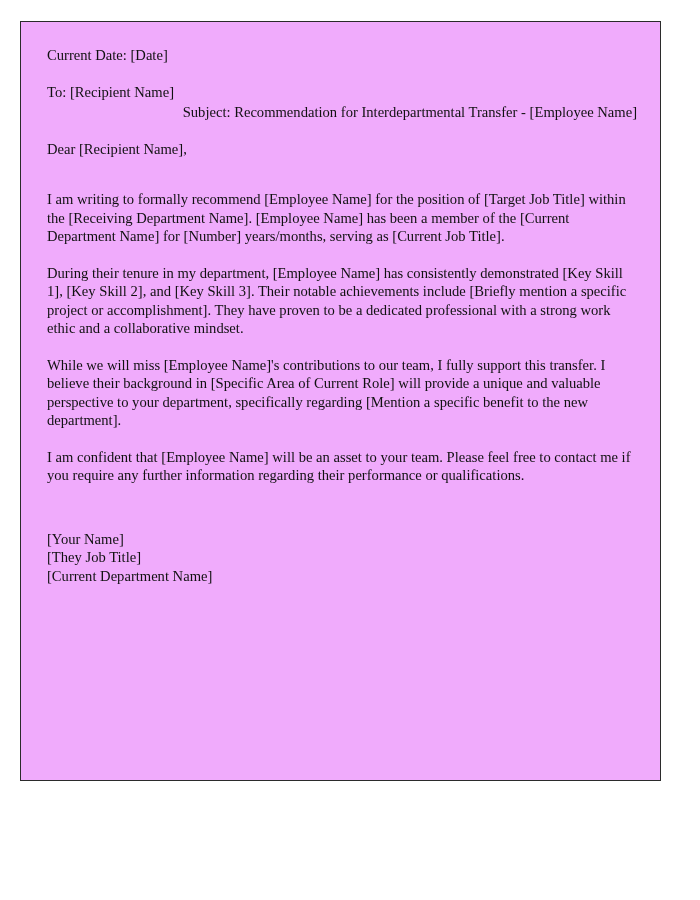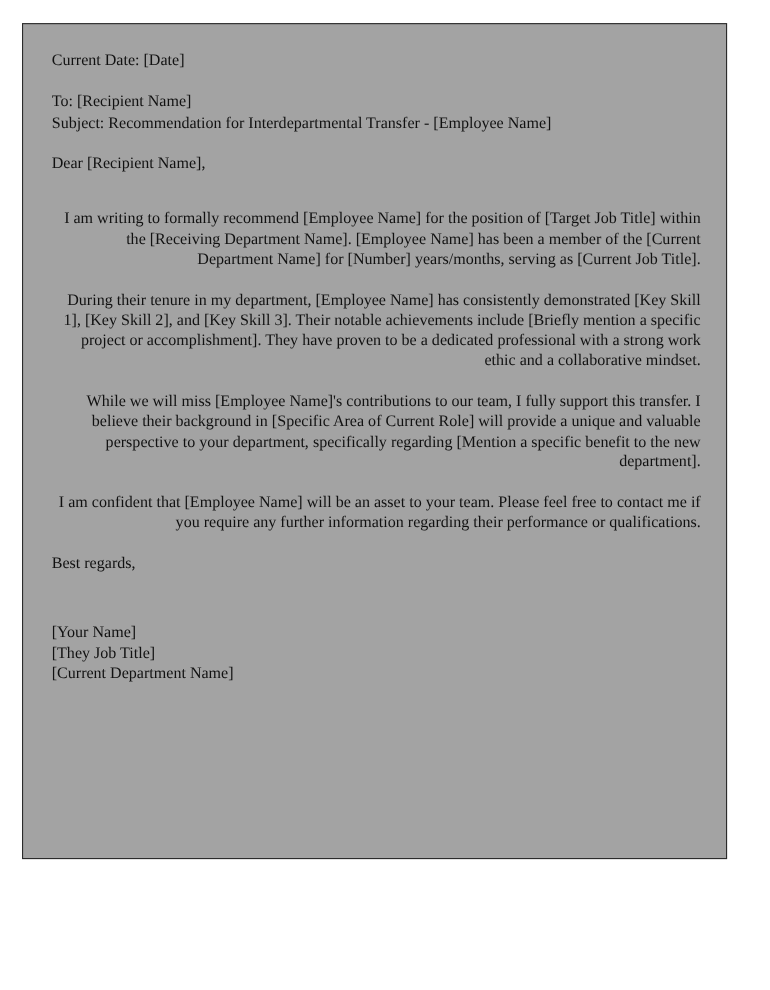--- a/index.html
+++ b/index.html
@@ -15,21 +15,21 @@
     overflow: hidden;
   }
 
   .page-sheet {
     position: absolute;
     left: 20px;
     top: 21px;
     width: 641px;
     height: 760px;
     border: 1.6px solid #2b2b2b;
-    background: #a3a3a3;
+    background: #f0abfc;
     box-sizing: border-box;
   }
 
   .letter-body {
     position: absolute;
     left: 26px;
     top: 24px;
     width: 590px;
   }
 
@@ -54,29 +54,29 @@
   .block-date {
     margin-bottom: 18px;
   }
 
   .block-address {
     margin-bottom: 2px;
   }
 
   .block-subject {
     margin-bottom: 18px;
+    text-align: right;
   }
 
   .block-salutation {
     margin-bottom: 32px;
   }
 
   .block-para {
     margin-bottom: 18px;
-    text-align: right;
   }
 
   .block-closing {
     margin-bottom: 18px;
   }
 
   .block-signature {
     margin-bottom: 0;
   }
 </style>
@@ -97,21 +97,20 @@
     <div class="letter-block block-salutation">Dear [Recipient Name],</div>
 
     <div class="letter-block block-para">I am writing to formally recommend [Employee Name] for the position of [Target Job Title] within the [Receiving Department Name]. [Employee Name] has been a member of the [Current Department Name] for [Number] years/months, serving as [Current Job Title].</div>
 
     <div class="letter-block block-para">During their tenure in my department, [Employee Name] has consistently demonstrated [Key Skill 1], [Key Skill 2], and [Key Skill 3]. Their notable achievements include [Briefly mention a specific project or accomplishment]. They have proven to be a dedicated professional with a strong work ethic and a collaborative mindset.</div>
 
     <div class="letter-block block-para">While we will miss [Employee Name]'s contributions to our team, I fully support this transfer. I believe their background in [Specific Area of Current Role] will provide a unique and valuable perspective to your department, specifically regarding [Mention a specific benefit to the new department].</div>
 
     <div class="letter-block block-para">I am confident that [Employee Name] will be an asset to your team. Please feel free to contact me if you require any further information regarding their performance or qualifications.</div>
 
-    <div class="letter-block block-closing">Best regards,</div>
 
     <div class="letter-block block-signature">
       <span class="letter-line">[Your Name]</span>
       <span class="letter-line">[They Job Title]</span>
       <span class="letter-line">[Current Department Name]</span>
     </div>
 
   </div>
 </div>
 

